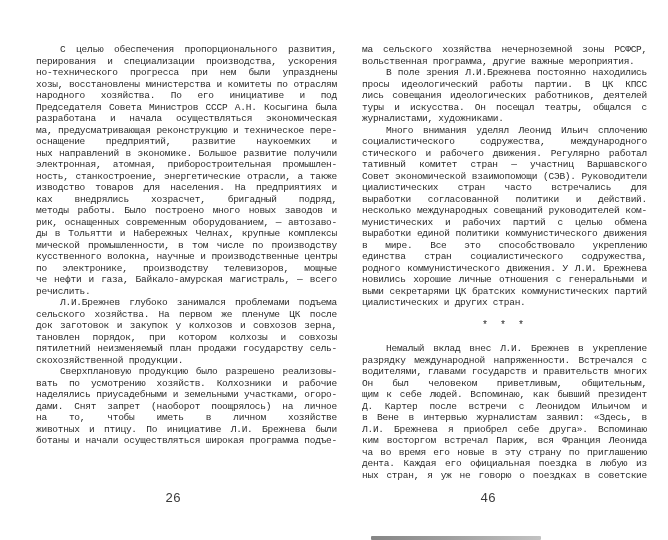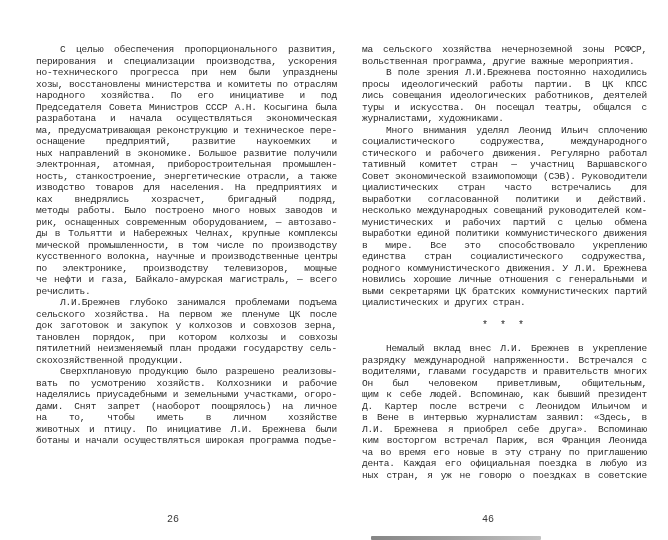--- a/index.html
+++ b/index.html
@@ -43,24 +43,24 @@
     height: 34.5px;
     line-height: 34.5px;
     text-align: center;
     font-size: 10px;
     letter-spacing: 3px;
     color: #2b2b2b;
   }
 
   .page-number {
     position: absolute;
-    top: 514px;
+    top: 491px;
     width: 24px;
     text-align: center;
-    font-size: 10px;
+    font-size: 13px;
     color: #3a3a3a;
   }
   .page-number.left  { left: 161px; }
   .page-number.right { left: 476px; }
 
   .scan-shadow {
     position: absolute;
     left: 371px;
     top: 536px;
     width: 170px;

